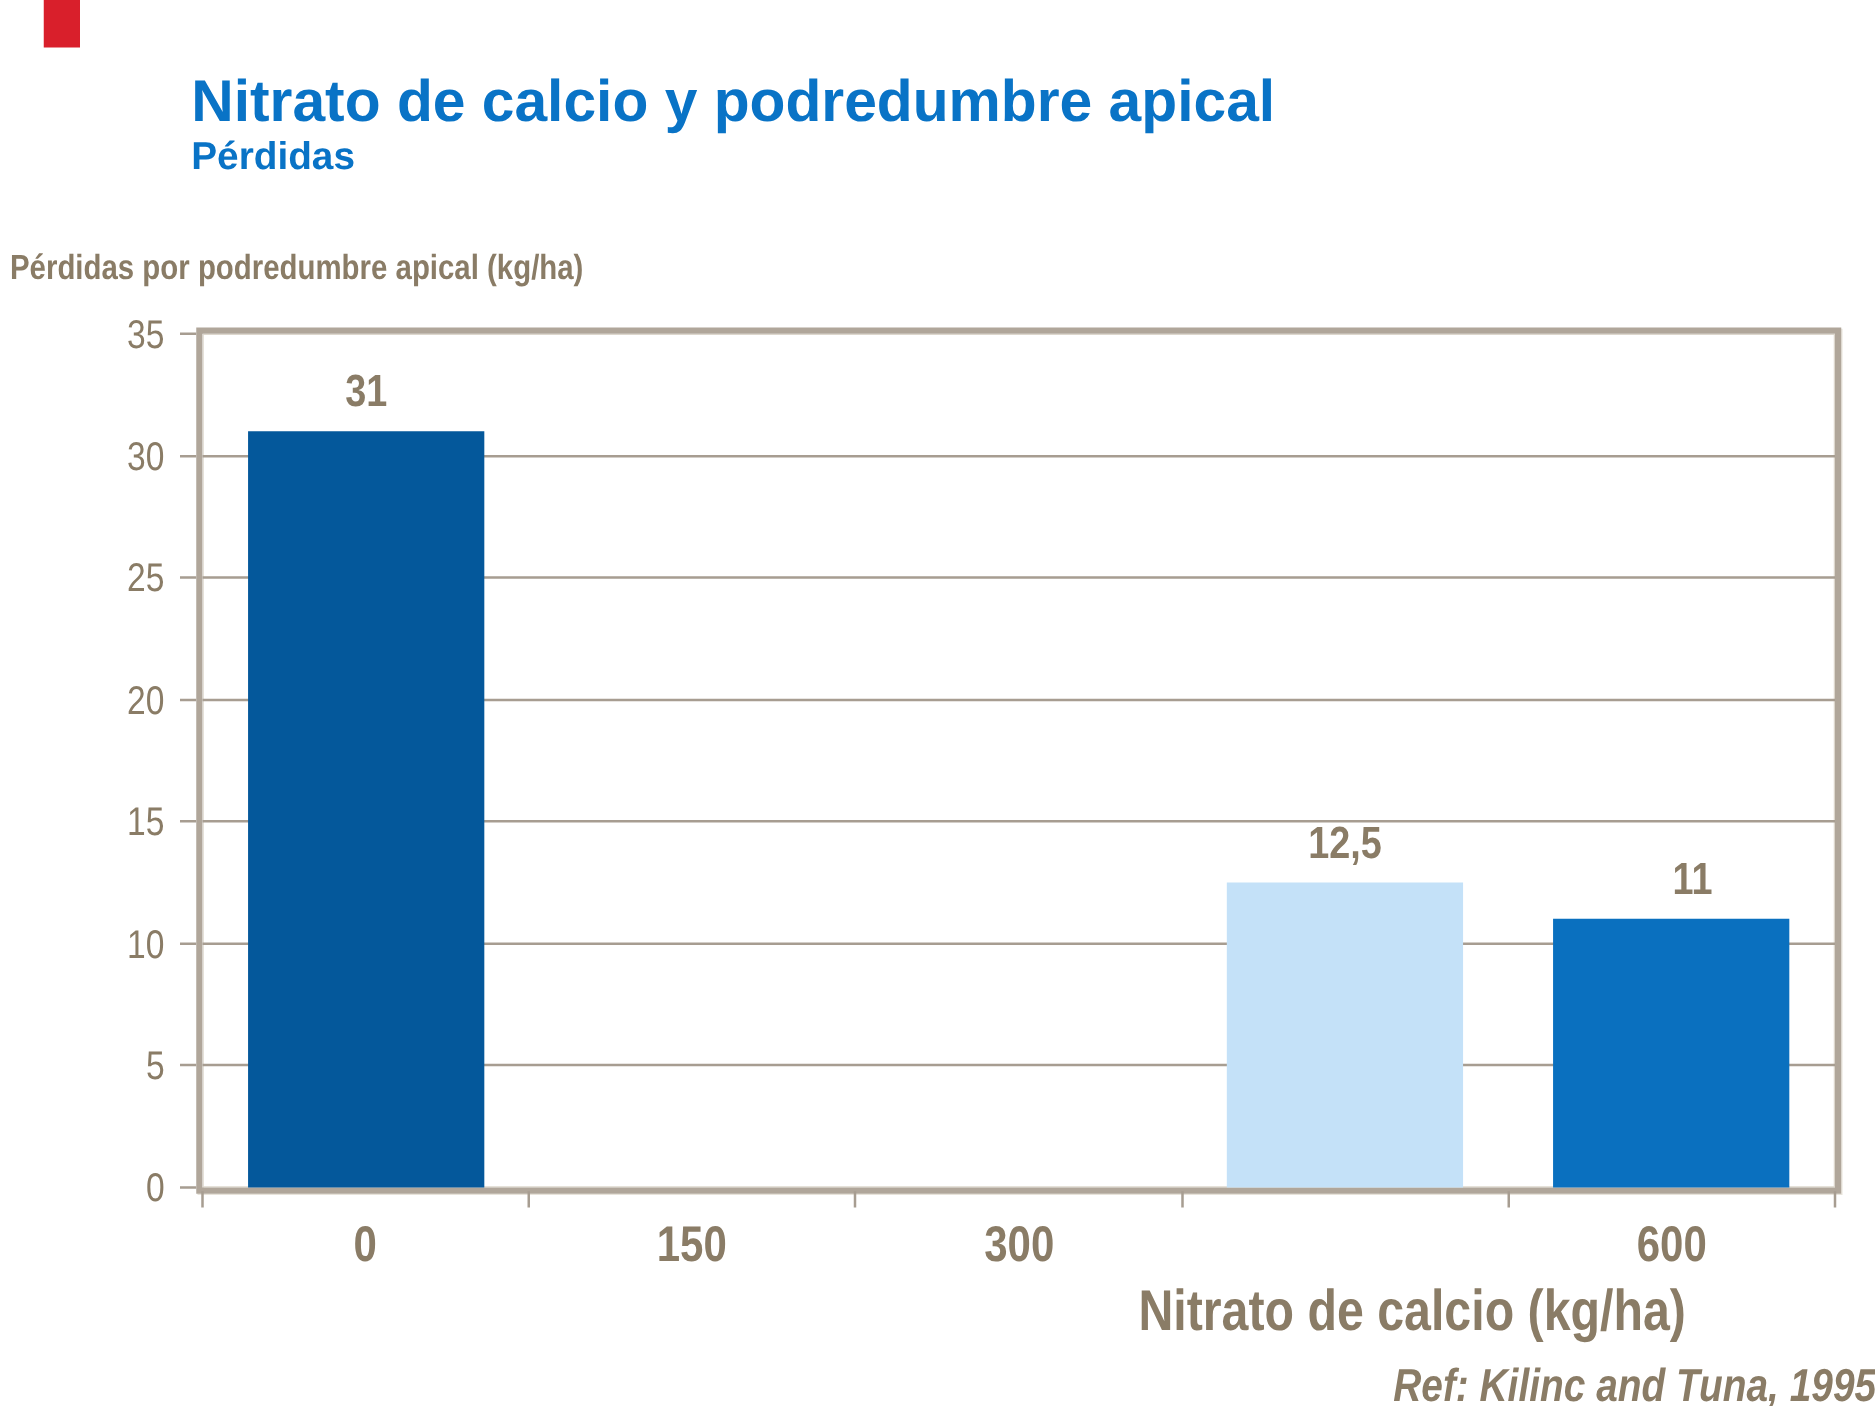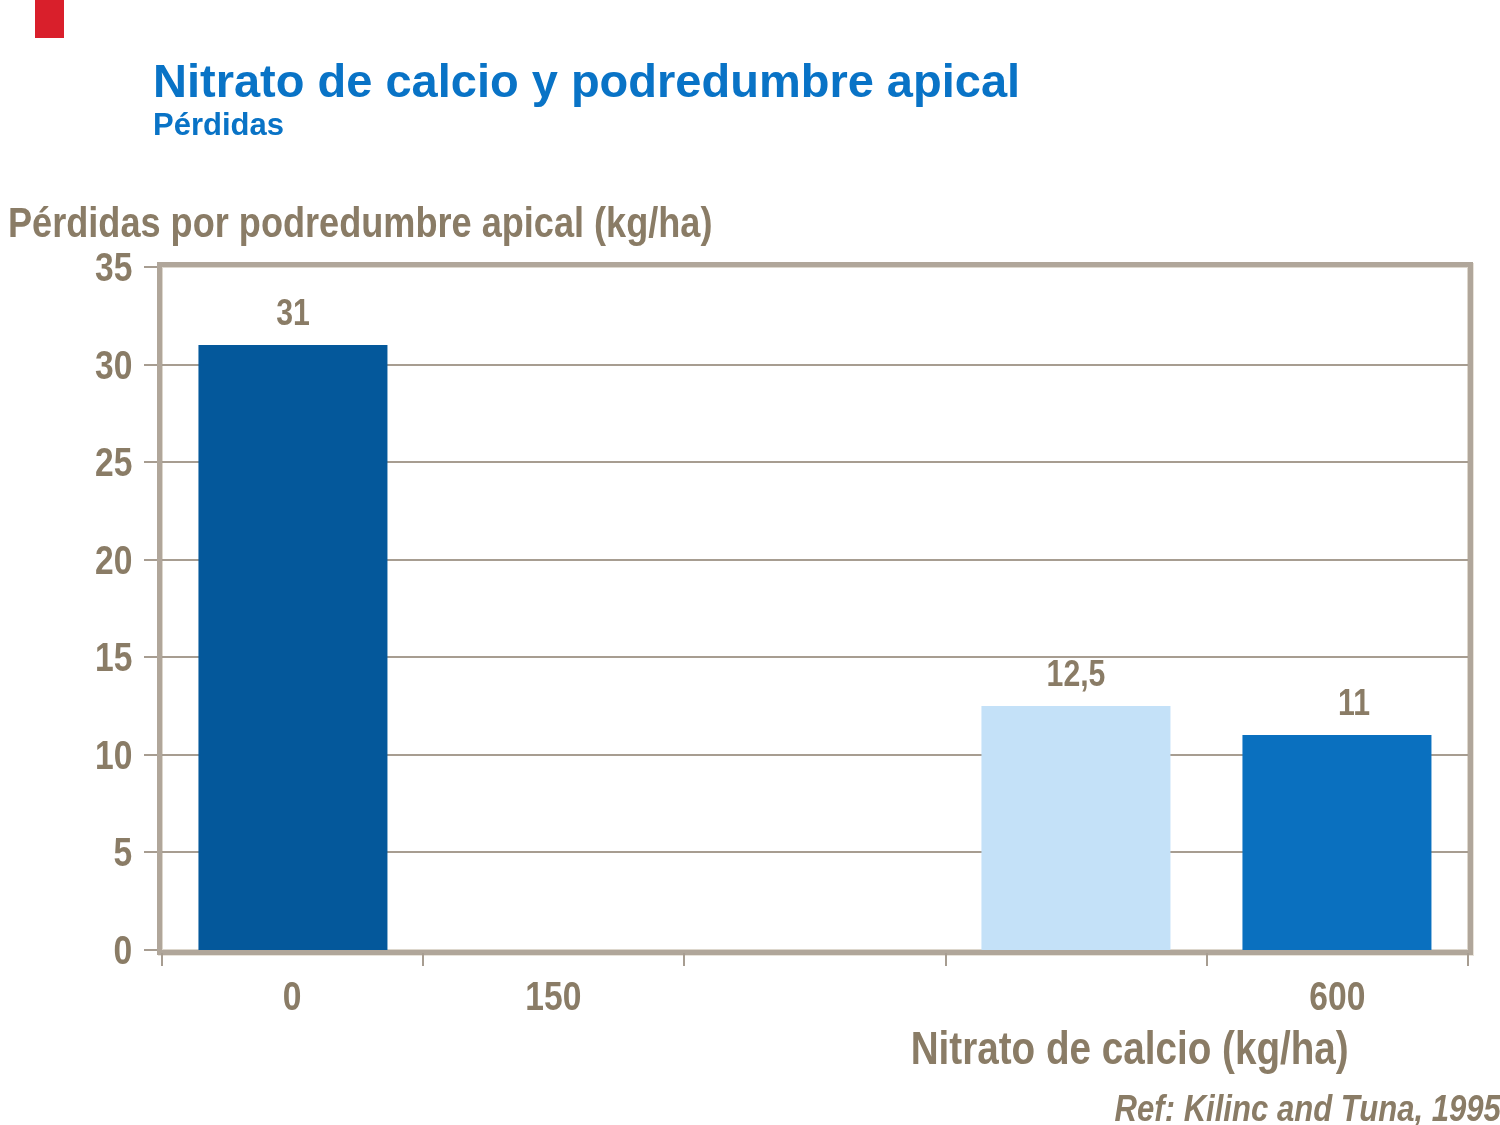--- a/index.html
+++ b/index.html
@@ -8,32 +8,32 @@
     font-family:"Liberation Sans","DejaVu Sans",sans-serif;
     padding-left:41px;
     --brown:#8A7C66;--grid:#A79D91;--frame:#B0A69A;--blue:#0973C6;
   }
   .accent-red{position:absolute;left:35px;top:0;width:29px;height:38px;background:#D91F2B;}
   .title{position:absolute;left:153px;top:55px;font-size:47px;font-weight:bold;color:var(--blue);white-space:nowrap;line-height:1.1;}
   .subtitle{position:absolute;left:153px;top:107px;font-size:31px;font-weight:bold;color:var(--blue);white-space:nowrap;}
   .cond{display:inline-block;transform:scaleX(0.84);transform-origin:0 50%;white-space:nowrap;}
   .cond-c{display:inline-block;transform:scaleX(0.84);transform-origin:50% 50%;white-space:nowrap;}
   .cond-r{display:inline-block;transform:scaleX(0.84);transform-origin:100% 50%;white-space:nowrap;}
-  .y-title{position:absolute;left:8px;top:198px;font-size:43px;font-weight:bold;color:var(--brown);text-align:right;}
+  .y-title{position:absolute;left:8px;top:198px;font-size:28px;font-weight:bold;color:var(--brown);text-align:right;}
   .plot{
     position:absolute;left:157px;top:262px;width:1316px;height:693px;box-sizing:border-box;
     border:5px solid var(--frame);background:#ffffff;
     box-shadow:inset 1px 1px 0 #DDD7CD, inset -1px -1px 0 #DDD7CD, 1px 1px 0 #E8E3DA;
   }
   .gridline{position:absolute;left:0;width:100%;height:2px;background:var(--grid);transform:translateY(50%);}
   .slot{position:absolute;bottom:0;height:100%;width:20%;}
   .bar{position:absolute;bottom:0;left:50%;transform:translateX(-50%);width:72.4%;}
   .bar-label{position:absolute;left:50%;transform:translateX(-50%);font-size:36px;font-weight:bold;color:var(--brown);line-height:1;}
   .yaxis{position:absolute;left:40px;top:267px;width:92px;height:683px;}
-  .ylab{position:absolute;right:0;transform:translateY(50%);font-size:40px;font-weight:bold;color:var(--brown);line-height:1;}
+  .ylab{position:absolute;right:0;transform:translateY(50%);font-size:32px;font-weight:normal;color:var(--brown);line-height:1;}
   .ytickbox{position:absolute;left:144px;top:267px;width:18px;height:683px;}
   .ytick{position:absolute;left:0;width:100%;height:2px;background:var(--grid);transform:translateY(50%);}
   .xtickbox{position:absolute;left:162px;top:953px;width:1306px;height:13px;}
   .xtick{position:absolute;top:0;width:2px;height:100%;background:var(--grid);transform:translateX(-50%);}
   .xlabels{position:absolute;left:162px;top:976px;width:1306px;height:42px;}
   .xlab{position:absolute;top:0;width:20%;text-align:center;font-size:40px;font-weight:bold;color:var(--brown);line-height:1;}
   .x-title{position:absolute;left:160px;top:1021px;width:1230px;text-align:right;font-size:46px;font-weight:bold;color:var(--brown);}
   .reference{position:absolute;right:40px;top:1088px;font-size:37px;font-weight:bold;font-style:italic;color:var(--brown);text-align:right;}
 </style>
 </head>
@@ -93,19 +93,20 @@
       <div class="xtick" style="left: 0%;"></div>
       <div class="xtick" style="left: 20%;"></div>
       <div class="xtick" style="left: 40%;"></div>
       <div class="xtick" style="left: 60%;"></div>
       <div class="xtick" style="left: 80%;"></div>
       <div class="xtick" style="left: 100%;"></div>
     </div>
   <div class="xlabels" id="xlabels">
       <div class="xlab" style="left: 0%;"><span class="cond-c">0</span></div>
       <div class="xlab" style="left: 20%;"><span class="cond-c">150</span></div>
+      <div class="xlab" style="left: 40%;"><span class="cond-c">300</span></div>
       <div class="xlab" style="left: 80%;"><span class="cond-c">600</span></div>
     </div>
 
   <div class="x-title"><span class="cond-c">Nitrato de calcio (kg/ha)</span></div>
 
   <div class="reference"><span class="cond-r">Ref: Kilinc and Tuna, 1995</span></div>
 </div>
 
 </body></html>

